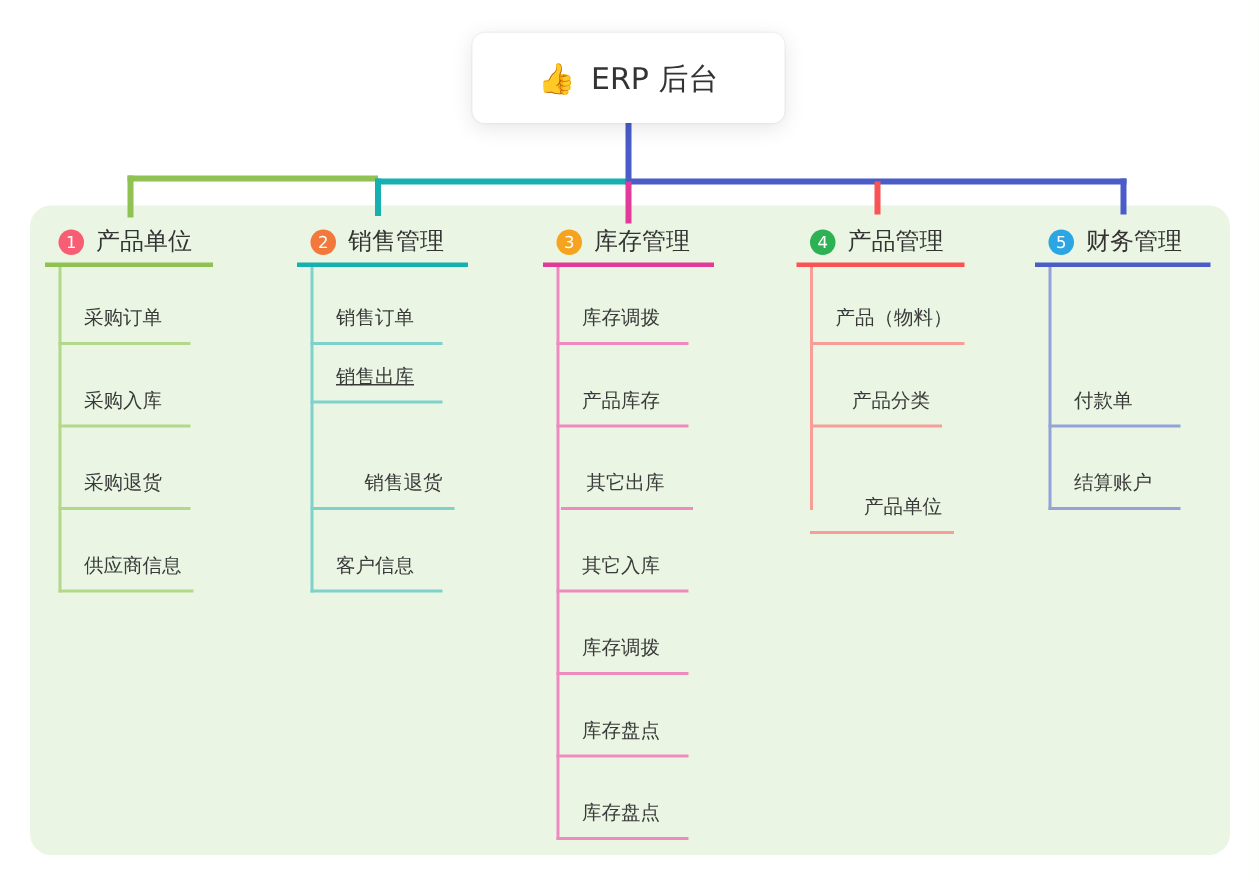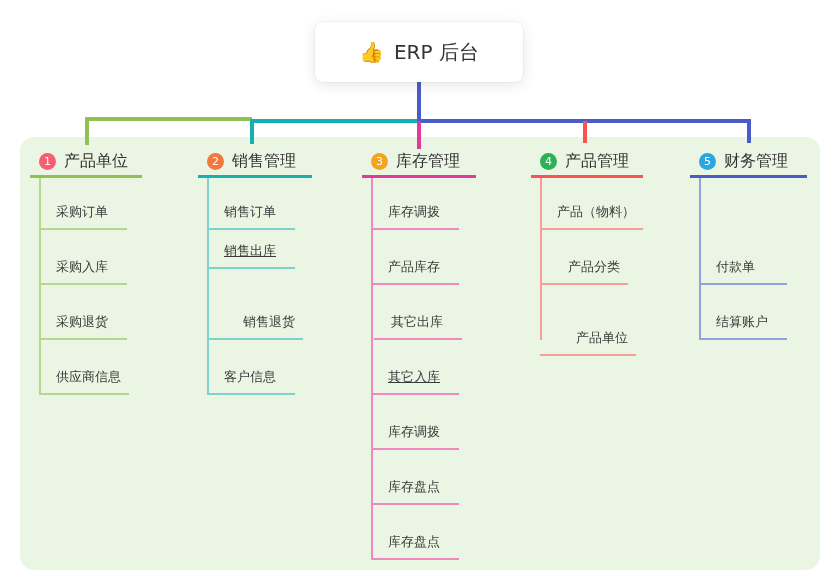--- a/index.html
+++ b/index.html
@@ -120,21 +120,21 @@
   <div class="spine sp3" style="left:371px;height:382px;"></div>
   <div class="child cl3" style="left:371px;top:198px;">
       <span>库存调拨</span>
     </div>
   <div class="child cl3" style="left:371px;top:253px;">
       <span>产品库存</span>
     </div>
   <div class="child cl3" style="left:374px;top:308px;">
       <span>其它出库</span>
     </div>
-  <div class="child cl3" style="left:371px;top:363px;text-decoration:underline;">
+  <div class="child cl3" style="left:371px;top:363px;">
       <span>其它入库</span>
     </div>
   <div class="child cl3" style="left:371px;top:418px;">
       <span>库存调拨</span>
     </div>
   <div class="child cl3" style="left:371px;top:473px;">
       <span>库存盘点</span>
     </div>
   <div class="child cl3" style="left:371px;top:528px;">
       <span>库存盘点</span>

